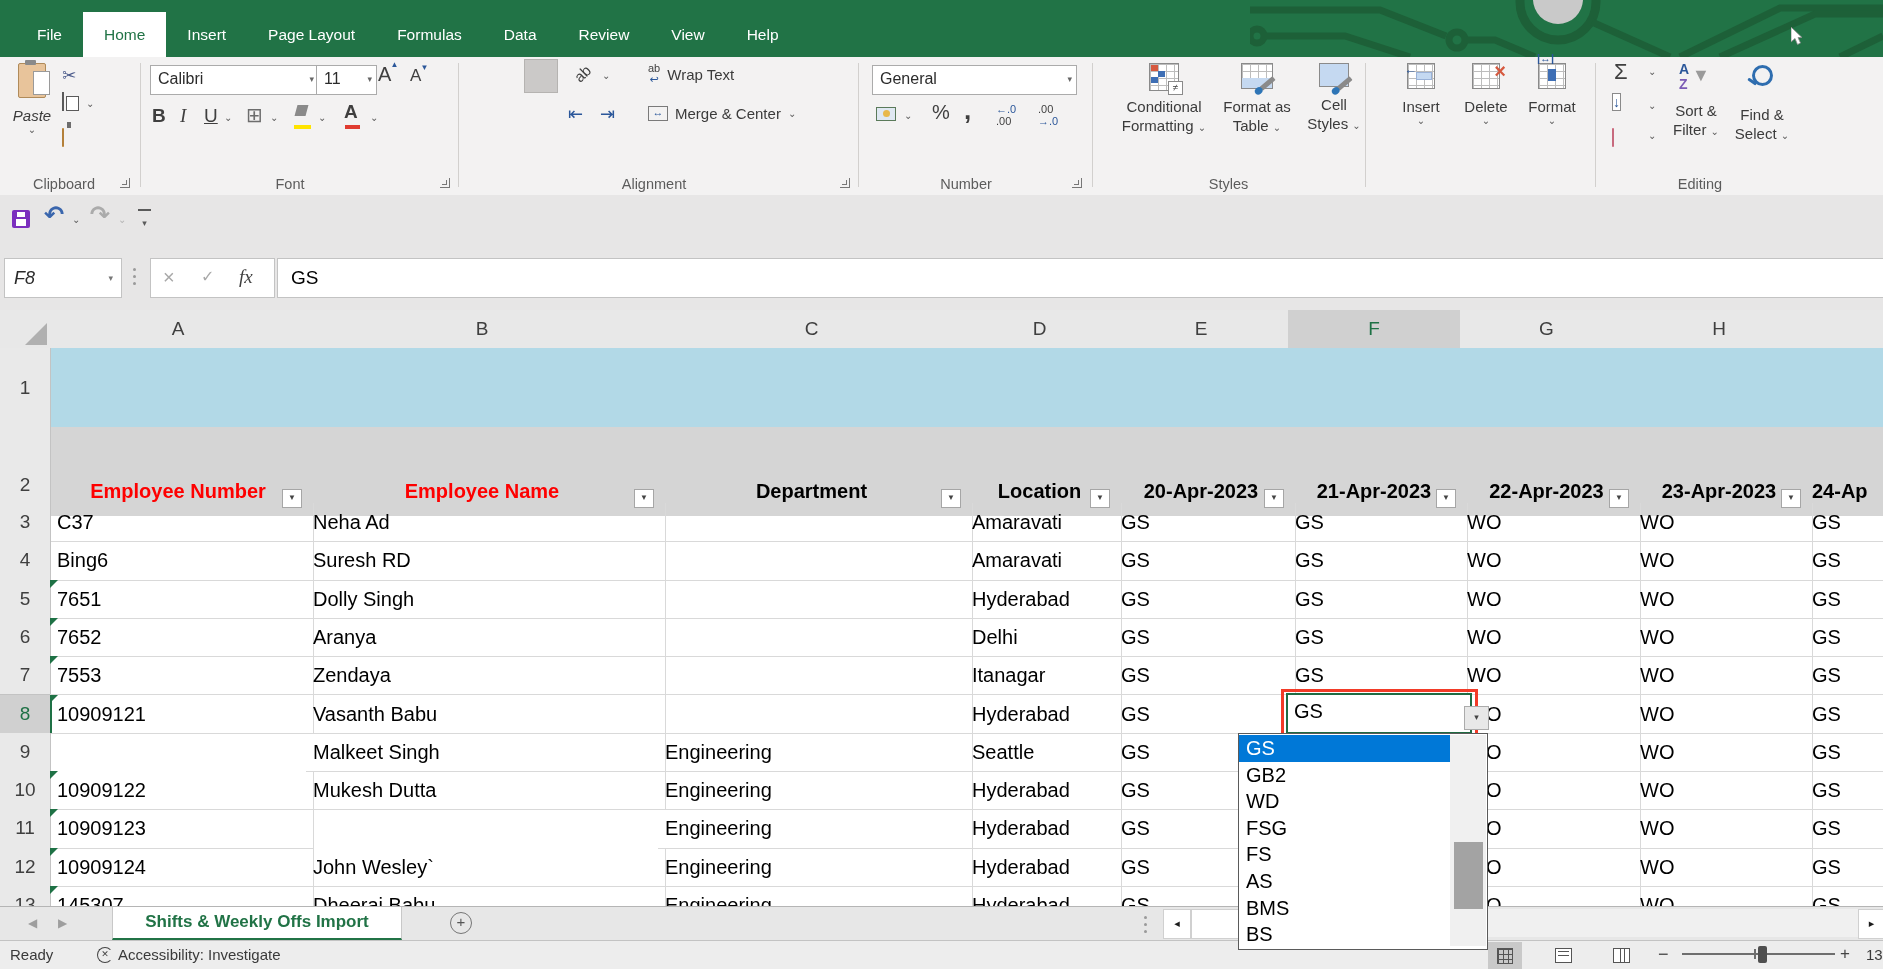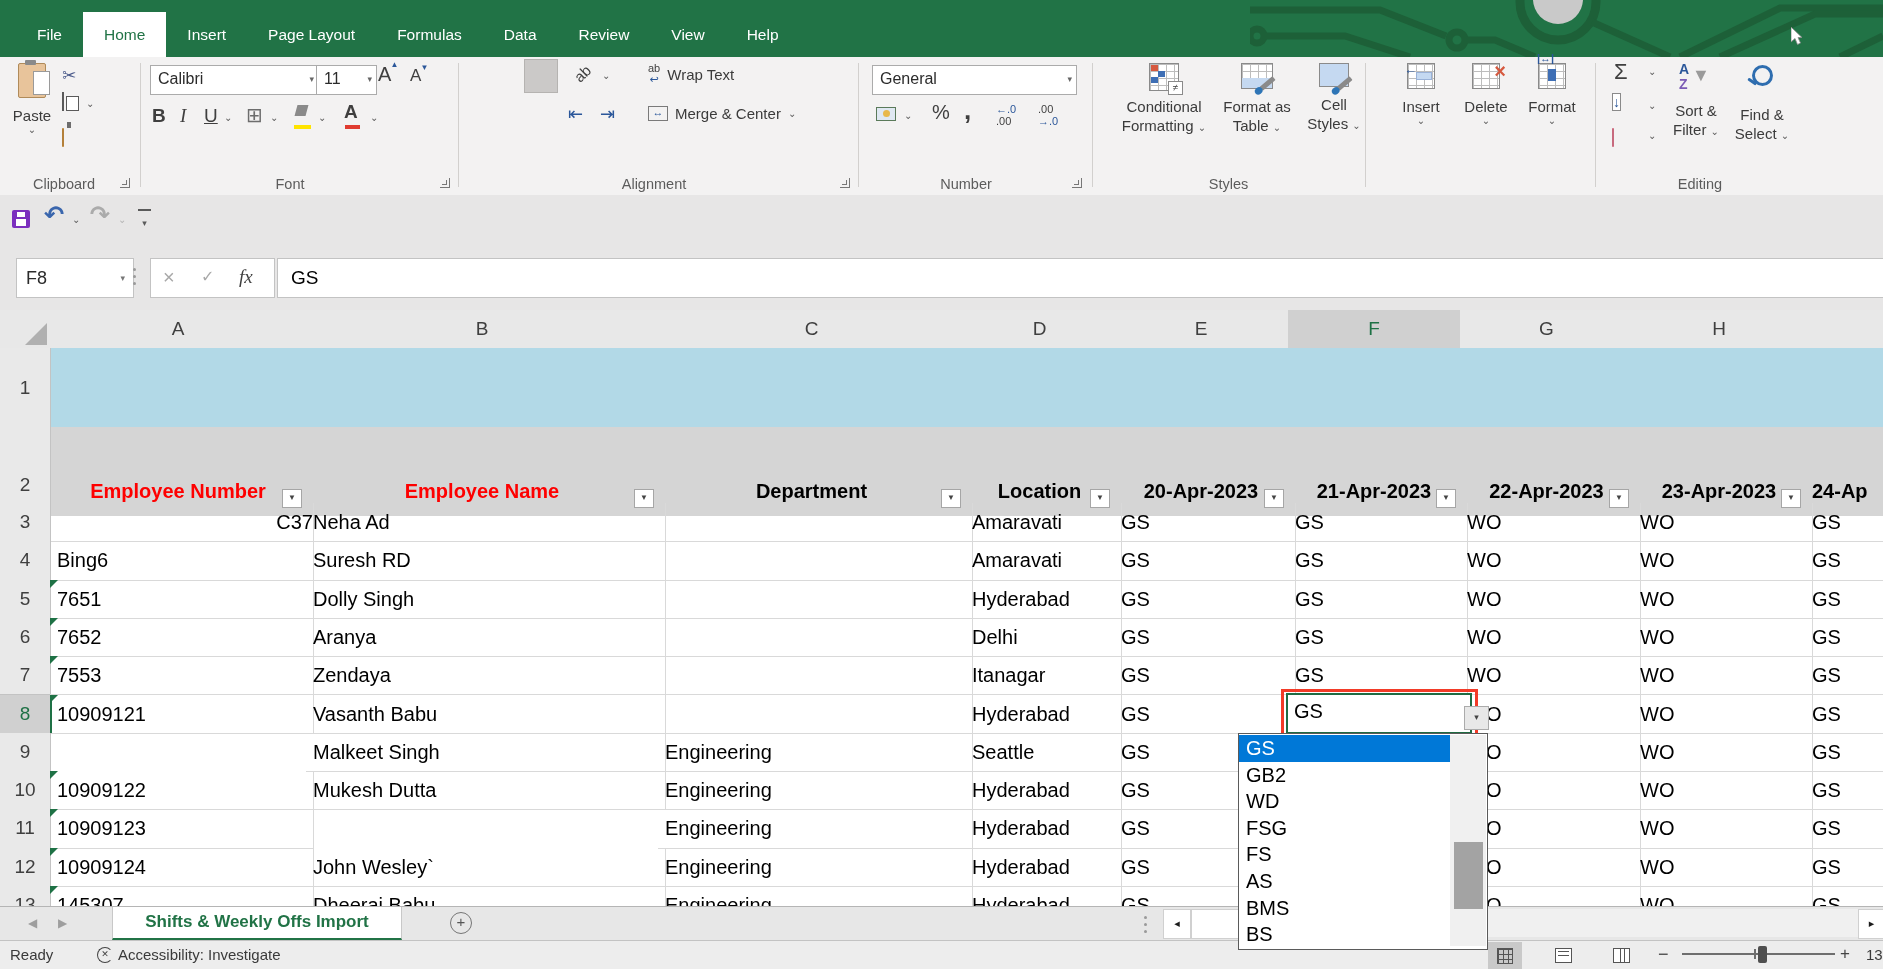--- a/index.html
+++ b/index.html
@@ -142,21 +142,21 @@
         <div class="rtab">View</div>
         <div class="rtab">Help</div>
       </div>
     <svg class="abs" style="left:1791px;top:27px;" width="13" height="19" viewBox="0 0 13 19">
       <polygon points="0,0 0,15 4,11.5 6.5,17.5 9.5,16 7,10.5 11,10.5" fill="#fff" stroke="#8a8a8a" stroke-width="0.8"></polygon>
     </svg>
   </div>
 
   <div class="ribbon">
 
-    <div class="bigbtn" style="left:10px;top:6px;width:44px;">
+    <div class="bigbtn" style="left:10px;top:6px;width:44px;font-style:italic;">
       <span class="clipboard-icon"></span>
       <span class="lbl" style="margin-top:8px;">Paste</span>
       <span class="caret">⌄</span>
     </div>
     <div class="abs" style="left:62px;top:8px;font-size:17px;color:#4a5a8a;">✂</div>
     <div class="abs" style="left:62px;top:36px;"><span class="copy-icon"></span></div>
     <div class="abs caret" style="left:86px;top:42px;">⌄</div>
     <div class="abs" style="left:62px;top:72px;"><span class="painter-icon"></span></div>
     <div class="glabel" style="left:0;width:128px;">Clipboard</div>
     <div class="launcher" style="left:120px;"></div>
@@ -321,21 +321,21 @@
     <span class="abs caret" style="left:72px;top:20px;">⌄</span>
     <span class="abs" style="left:90px;top:6px;font-size:24px;font-weight:bold;color:#ababab;">↷</span>
     <span class="abs caret" style="left:118px;top:20px;color:#b5b5b5;">⌄</span>
     <span class="abs" style="left:138px;top:14px;width:13px;text-align:center;">
       <span style="display:block;height:2px;background:#5a5a5a;margin-bottom:1px;"></span>
       <span style="font-size:9px;color:#5a5a5a;line-height:8px;">▾</span>
     </span>
   </div>
 
   <div class="fbar">
-    <div class="whitebox" style="left:16px;top:8px;width:116px;height:38px;">
+    <div class="whitebox" style="left:4px;top:8px;width:116px;height:38px;font-style:italic;">
       <span class="abs" style="left:9px;top:0;line-height:38px;font-size:18px;color:#2b2b2b;">F8</span>
       <span class="abs" style="right:8px;top:0;line-height:38px;font-size:9px;color:#777;">▾</span>
     </div>
     <div class="vdots" style="left:133px;top:18px;">
         <i></i>
         <i></i>
         <i></i>
       </div>
     <div class="whitebox" style="left:150px;top:8px;width:123px;height:38px;">
       <span class="abs" style="left:12px;top:0;line-height:36px;font-size:20px;color:#a8a8a8;">×</span>
@@ -382,21 +382,21 @@
       <div class="r2c" style="left: 1460px; width: 173px; top: 117px; height: 76px;">22-Apr-2023</div>
       <div class="flt" style="left: 1609px; top: 179px;">▼</div>
       <div class="r1c" style="left: 1633px; width: 172px; top: 38px; height: 79px;"></div>
       <div class="r2c" style="left: 1633px; width: 172px; top: 117px; height: 76px;">23-Apr-2023</div>
       <div class="flt" style="left: 1781px; top: 179px;">▼</div>
       <div class="r1c" style="left: 1805px; width: 78px; top: 38px; height: 79px;"></div>
       <div class="r2c" style="left: 1805px; width: 78px; top: 117px; height: 76px; justify-content: flex-start; padding-left: 7px;">24-Ap</div>
       <div class="rh" style="top: 38px; height: 79px; line-height: 79px;">1</div>
       <div class="rh" style="top: 117px; height: 76px; line-height: 116px;">2</div>
       <div class="rh" style="top: 193px; height: 38.3px; line-height: 38.3px;">3</div>
-      <div class="cell" style="left: 50px; width: 256px; top: 193px; height: 38.3px; line-height: 38.3px; text-align: right;">C37</div>
+      <div class="cell" style="left: 50px; width: 256px; top: 193px; height: 38.3px; line-height: 38.3px;">C37</div>
       <div class="cell" style="left: 306px; width: 352px; top: 193px; height: 38.3px; line-height: 38.3px;">Neha Ad</div>
       <div class="cell" style="left: 658px; width: 307px; top: 193px; height: 38.3px; line-height: 38.3px;"></div>
       <div class="cell" style="left: 965px; width: 149px; top: 193px; height: 38.3px; line-height: 38.3px;">Amaravati</div>
       <div class="cell" style="left: 1114px; width: 174px; top: 193px; height: 38.3px; line-height: 38.3px;">GS</div>
       <div class="cell" style="left: 1288px; width: 172px; top: 193px; height: 38.3px; line-height: 38.3px;">GS</div>
       <div class="cell" style="left: 1460px; width: 173px; top: 193px; height: 38.3px; line-height: 38.3px;">WO</div>
       <div class="cell" style="left: 1633px; width: 172px; top: 193px; height: 38.3px; line-height: 38.3px;">WO</div>
       <div class="cell" style="left: 1805px; width: 78px; top: 193px; height: 38.3px; line-height: 38.3px;">GS</div>
       <div class="rh" style="top: 231.3px; height: 38.3px; line-height: 38.3px;">4</div>
       <div class="cell" style="left: 50px; width: 256px; top: 231.3px; height: 38.3px; line-height: 38.3px;">Bing6</div>

